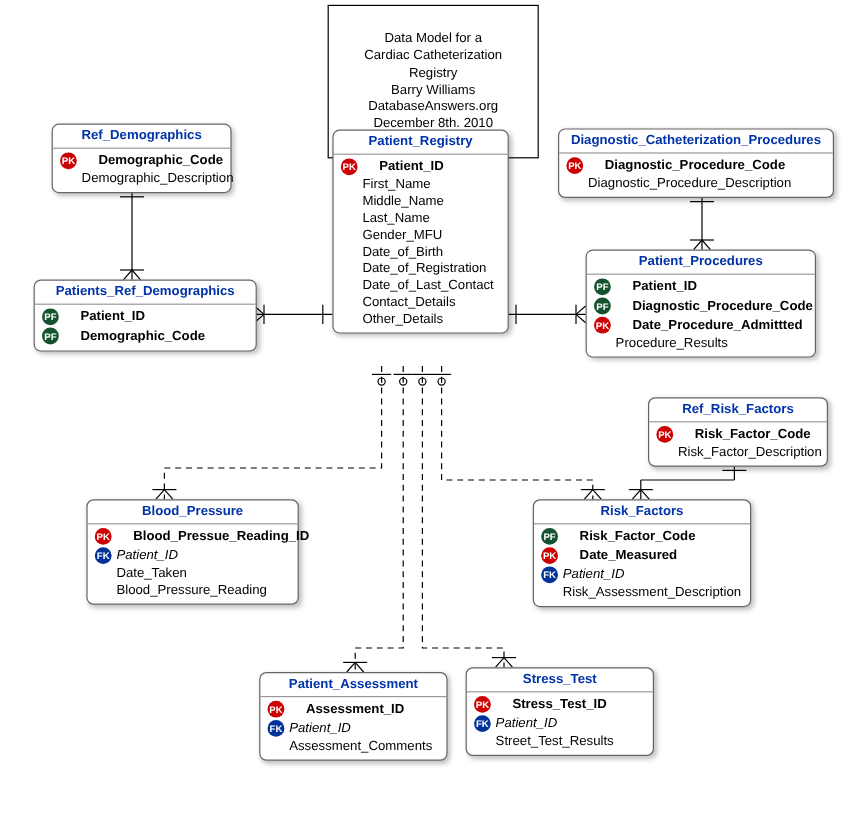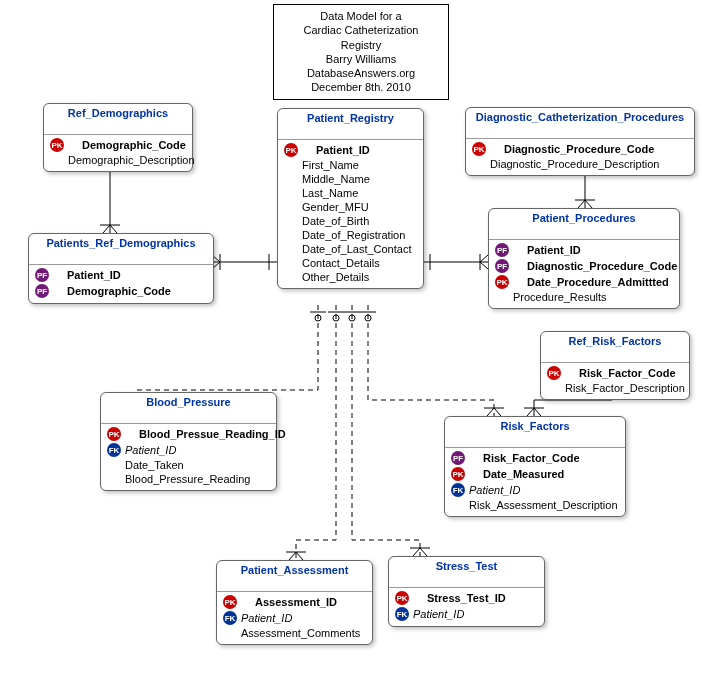--- a/index.html
+++ b/index.html
@@ -11,37 +11,37 @@
     font-family: Arial, Helvetica, sans-serif;
     font-size: 11px;
     position: relative;
     overflow: hidden;
   }
   .title-box {
     position: absolute;
     border: 1px solid #000;
     background: #fff;
     text-align: center;
-    padding: 4px 8px;
+    padding: 20px 8px;
     line-height: 1.3;
     z-index: 5;
   }
   .entity {
     position: absolute;
     border: 1px solid #666;
     border-radius: 6px;
     background: #fff;
     box-shadow: 2px 2px 4px rgba(0,0,0,0.25);
     z-index: 5;
   }
   .entity-header {
     text-align: center;
     font-weight: bold;
     color: #0033aa;
-    padding: 3px 6px 15px 6px;
+    padding: 3px 6px 4px 6px;
     border-bottom: 1px solid #999;
     white-space: nowrap;
   }
   .entity-body {
     padding: 2px 4px 4px 4px;
   }
   .row {
     display: flex;
     align-items: center;
     padding: 1px 2px;
@@ -55,21 +55,21 @@
     align-items: center;
     justify-content: center;
     font-size: 8px;
     font-weight: bold;
     color: #fff;
     margin-right: 4px;
     flex-shrink: 0;
   }
   .pk { background: #cc0000; }
   .fk { background: #003399; }
-  .pf { background: #701a75; text-align: right; }
+  .pf { background: #14532d; text-align: right; }
   .attr-name { }
   .bold { font-weight: bold; padding-left: 14px; }
   .italic { font-style: italic; }
   .spacer { width: 18px; flex-shrink:0; }
   svg.connectors {
     position: absolute;
     left: 0; top: 0;
     width: 702px;
     height: 681px;
     pointer-events: none;
@@ -267,21 +267,21 @@
         <span class="key-icon pk">PK</span>
         <span class="attr-name bold">Risk_Factor_Code</span>
       </div>
       <div class="row">
         <span class="spacer"></span>
         <span class="attr-name">Risk_Factor_Description</span>
       </div>
     </div>
 </div>
 
-<div class="entity" style="left:72px; top:392px; width:175px;margin-left:28px;">
+<div class="entity" style="left:72px; top:416px; width:175px;">
   <div class="entity-header">Blood_Pressure</div>
   <div class="entity-body">
       <div class="row">
         <span class="key-icon pk">PK</span>
         <span class="attr-name bold">Blood_Pressue_Reading_ID</span>
       </div>
       <div class="row">
         <span class="key-icon fk">FK</span>
         <span class="attr-name italic">Patient_ID</span>
       </div>
@@ -340,14 +340,18 @@
   <div class="entity-header">Stress_Test</div>
   <div class="entity-body">
       <div class="row">
         <span class="key-icon pk">PK</span>
         <span class="attr-name bold">Stress_Test_ID</span>
       </div>
       <div class="row">
         <span class="key-icon fk">FK</span>
         <span class="attr-name italic">Patient_ID</span>
       </div>
+      <div class="row">
+        <span class="spacer"></span>
+        <span class="attr-name">Street_Test_Results</span>
+      </div>
     </div>
 </div>
 
 </body></html>

